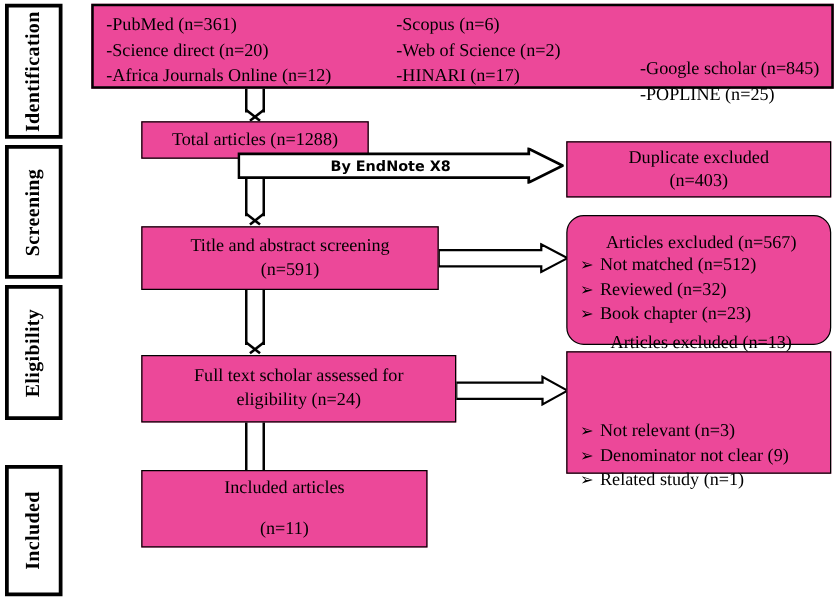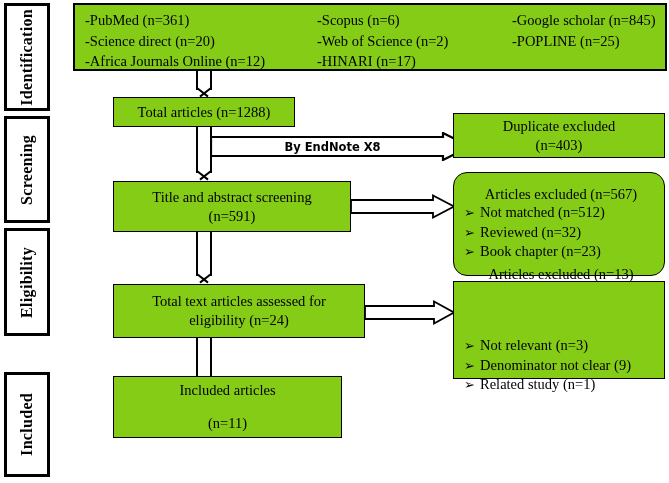--- a/index.html
+++ b/index.html
@@ -38,21 +38,21 @@
     font-size: 16px;
     letter-spacing: 0.3px;
     white-space: nowrap;
     line-height: 1;
   }
 
   
   .box {
     position: absolute;
     border: 1.6px solid #000000;
-    background: #84cc16;
+    background: #ec4899;
     box-sizing: border-box;
     display: flex;
     flex-direction: column;
     justify-content: center;
   }
   .box.center {
     align-items: center;
     text-align: center;
   }
   .box-line {
@@ -69,21 +69,21 @@
   .src-cols {
     display: flex;
     width: 100%;
   }
   .src-col {
     display: flex;
     flex-direction: column;
   }
   .src-col-1 { width: 232px; }
   .src-col-2 { width: 195px; }
-  .src-col-3 { flex: 1; }
+  .src-col-3 { flex: 1; margin-top: 35px; }
   .src-item {
     font-size: 14.5px;
     line-height: 1.42;
     white-space: nowrap;
   }
 
   
   .excl-title {
     text-align: center;
     font-size: 14.5px;
@@ -226,21 +226,21 @@
 
   <div class="vconn" style="left:196px; top:127px; width:16px; height:54px;">
     <span class="rail rail-l" style="height:46px;"></span>
     <span class="rail rail-r" style="height:46px;"></span>
     <span class="arrow-down" style="top:44px;">
       <i class="s sl"></i>
         <i class="s sr"></i>
     </span>
   </div>
 
-  <div class="block-arrow" style="left:190px; top:132px; width:261px; height:29px;margin-left:20px;">
+  <div class="block-arrow" style="left:190px; top:118px; width:261px; height:29px;">
     <svg viewBox="0 0 261 29" preserveAspectRatio="none">
       <polygon points="1,5 233,5 233,1 260,14.5 233,28 233,24 1,24" fill="#ffffff" stroke="#000000" stroke-width="2.2" stroke-linejoin="miter"></polygon>
     </svg>
     <span class="ba-label">By EndNote X8</span>
   </div>
 
   <div class="box center" style="left:453px; top:113px; width:212px; height:45px;">
     <span class="box-line">Duplicate excluded</span>
     <span class="box-line">(n=403)</span>
   </div>
@@ -277,21 +277,21 @@
   <div class="vconn" style="left:196px; top:232px; width:16px; height:52px;">
     <span class="rail rail-l" style="height:44px;"></span>
     <span class="rail rail-r" style="height:44px;"></span>
     <span class="arrow-down" style="top:42px;">
       <i class="s sl"></i>
         <i class="s sr"></i>
     </span>
   </div>
 
   <div class="box center" style="left:113px; top:284px; width:252px; height:54px;">
-    <span class="box-line">Total text articles assessed for</span>
+    <span class="box-line">Full text scholar assessed for</span>
     <span class="box-line">eligibility (n=24)</span>
   </div>
 
   <div class="block-arrow" style="left:365px; top:300px; width:90px; height:25px;">
     <svg viewBox="0 0 90 25" preserveAspectRatio="none">
       <polygon points="0,6 69,6 69,1.5 89,12.5 69,23.5 69,19 0,19" fill="#ffffff" stroke="#000000" stroke-width="1.8" stroke-linejoin="miter"></polygon>
     </svg>
   </div>
 
   <div class="box" style="left:453px; top:281px; width:212px; height:98px; padding:6px 6px 5px 10px;gap:44px;">

